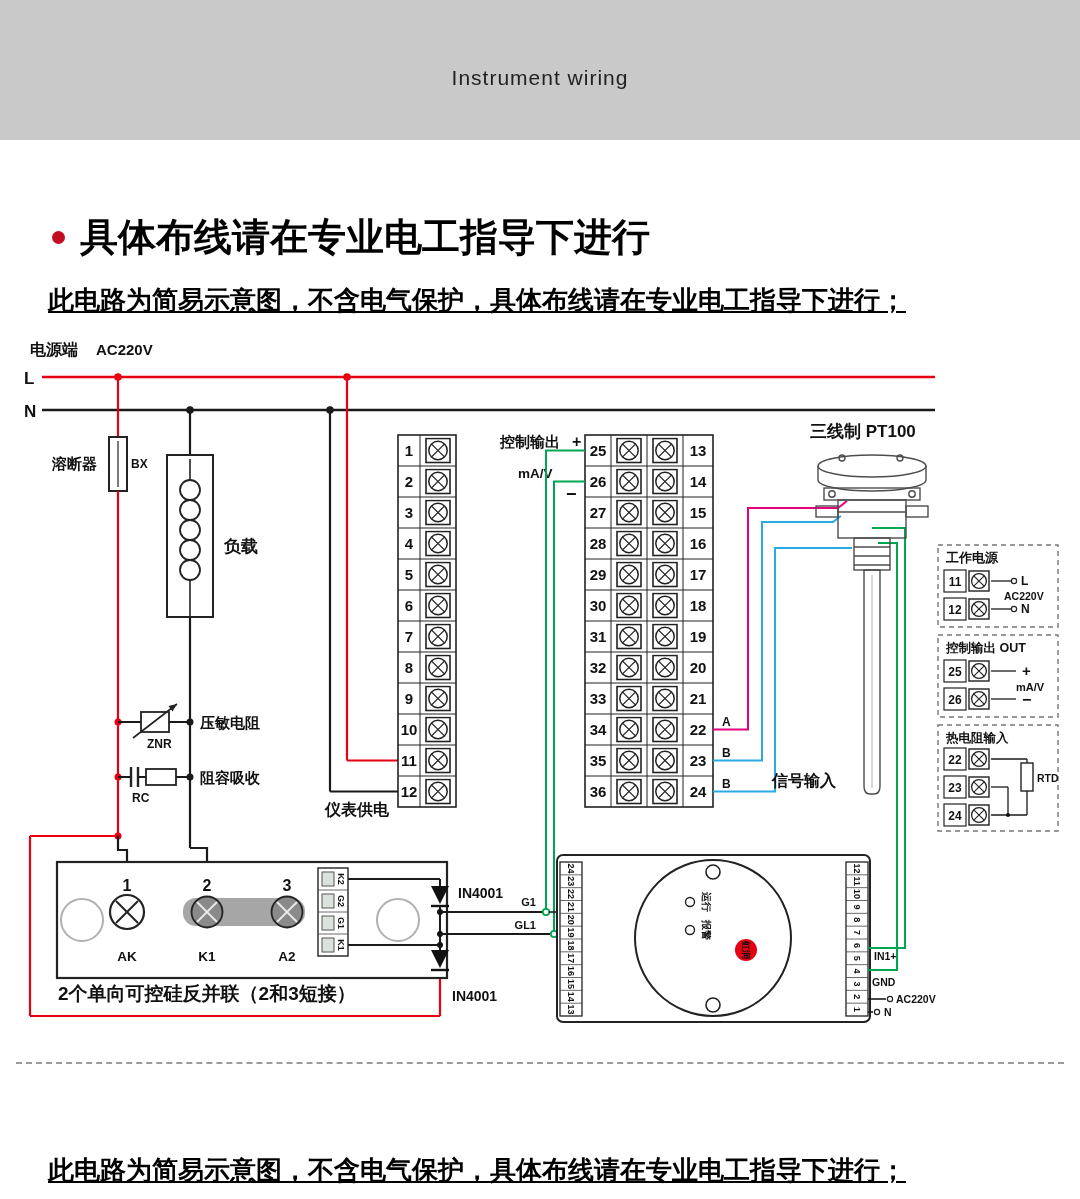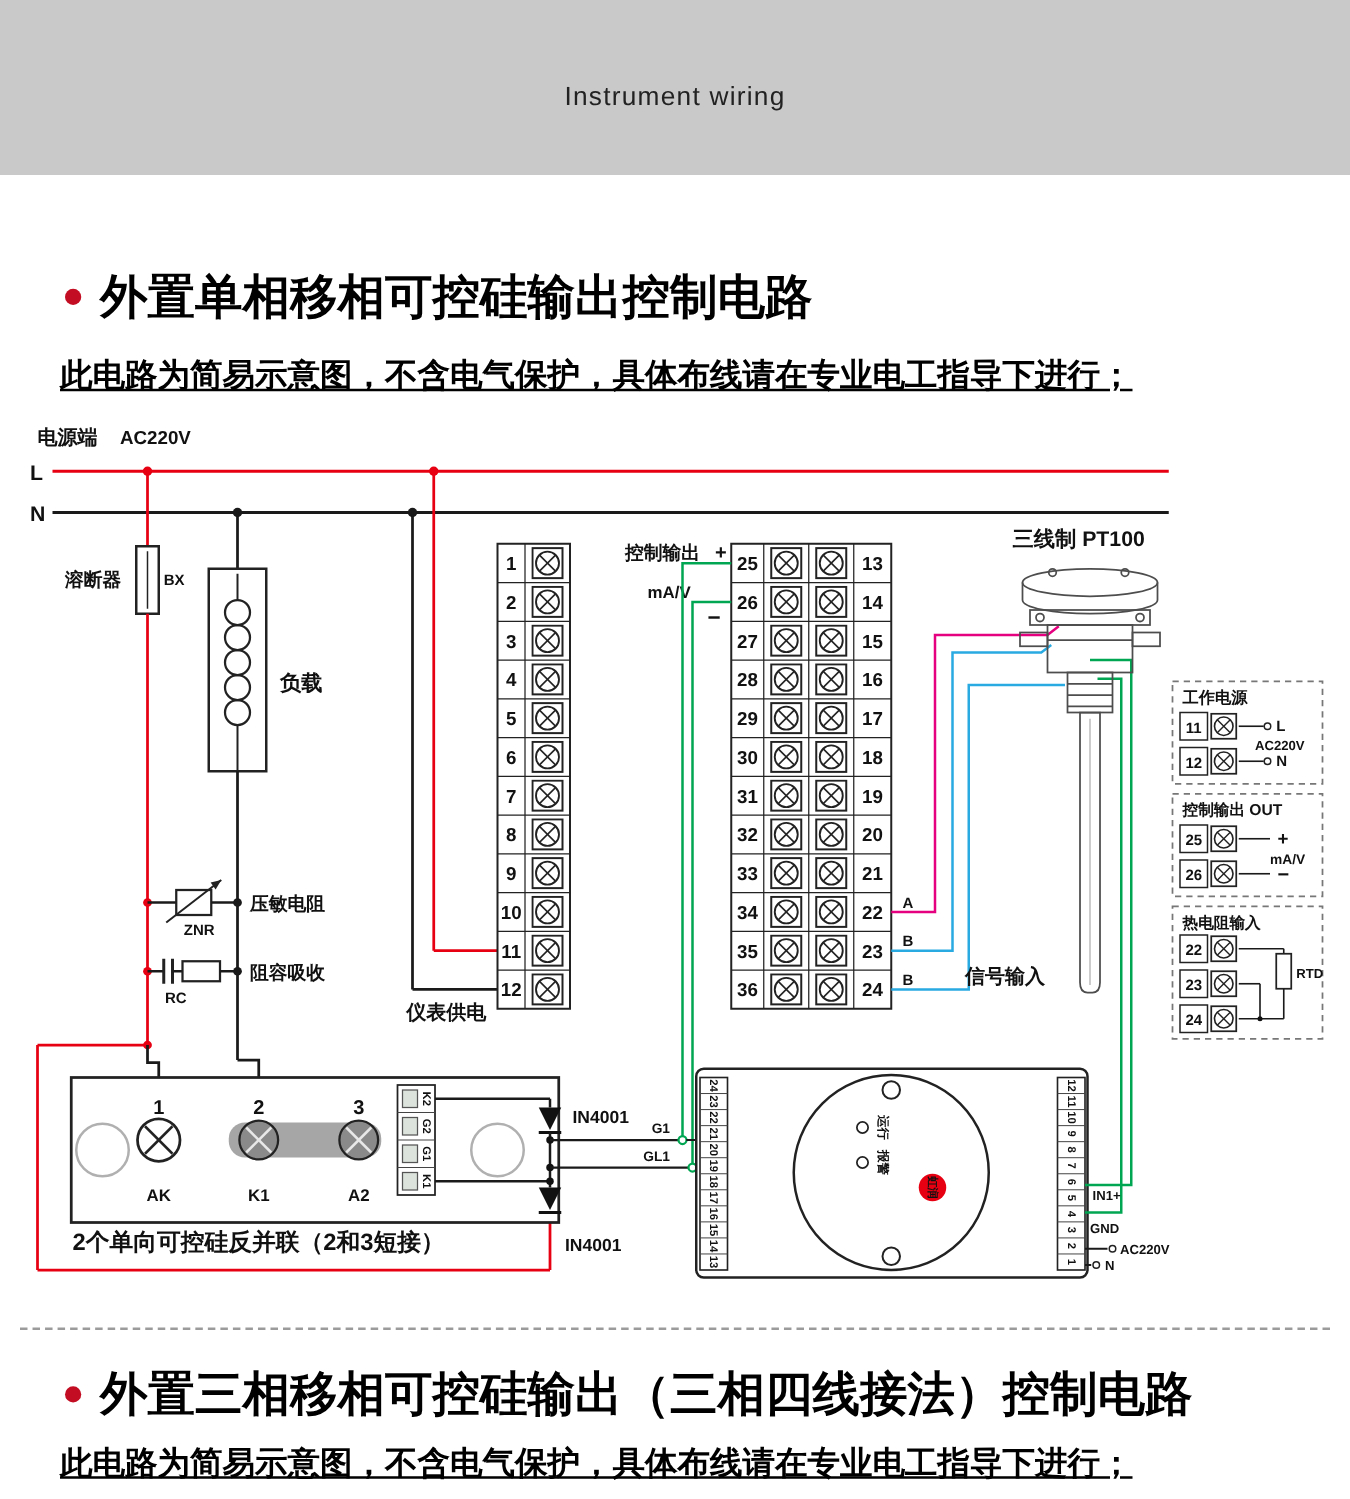--- a/index.html
+++ b/index.html
@@ -21,21 +21,21 @@
 <body>
 
 <div class="page">
 
   <header class="banner">
     <div class="sub">Instrument wiring</div>
   </header>
 
   <div class="sec-title" style="top:212px">
     <span class="bullet"></span>
-    <span>外置单相移相可控硅输出控制电路</span>
+    <span>具体布线请在专业电工指导下进行</span>
   </div>
   <div class="note" style="top:283px">此电路为简易示意图，不含电气保护，具体布线请在专业电工指导下进行；</div>
 
   <svg id="diagram" width="1080" height="725" viewBox="0 335 1080 725">
     <defs>
       <symbol id="scr">
         <rect x="1" y="1" width="24" height="24" fill="#fff" stroke="#222" stroke-width="1.6"></rect>
         <circle cx="13" cy="13" r="9.2" fill="none" stroke="#222" stroke-width="1.5"></circle>
         <line x1="6.6" y1="6.6" x2="19.4" y2="19.4" stroke="#222" stroke-width="1.3"></line>
         <line x1="19.4" y1="6.6" x2="6.6" y2="19.4" stroke="#222" stroke-width="1.3"></line>
@@ -466,19 +466,15 @@
       <line x1="991" y1="815" x2="1027" y2="815" stroke="#1a1a1a" stroke-width="1.3"></line>
       <line x1="991" y1="787" x2="1008" y2="787" stroke="#1a1a1a" stroke-width="1.3"></line>
       <line x1="1008" y1="787" x2="1008" y2="815" stroke="#1a1a1a" stroke-width="1.3"></line>
       <circle cx="1008" cy="815" r="2" fill="#111"></circle>
       <text x="1037" y="782" font-size="10.5" font-weight="700">RTD</text>
     </g>
   </svg>
 
   <div class="dashes"></div>
 
-  <div class="sec-title" style="top:1090px">
-    <span class="bullet"></span>
-    <span>外置三相移相可控硅输出（三相四线接法）控制电路</span>
-  </div>
   <div class="note" style="top:1153px">此电路为简易示意图，不含电气保护，具体布线请在专业电工指导下进行；</div>
 
 </div>
 
 </body></html>

